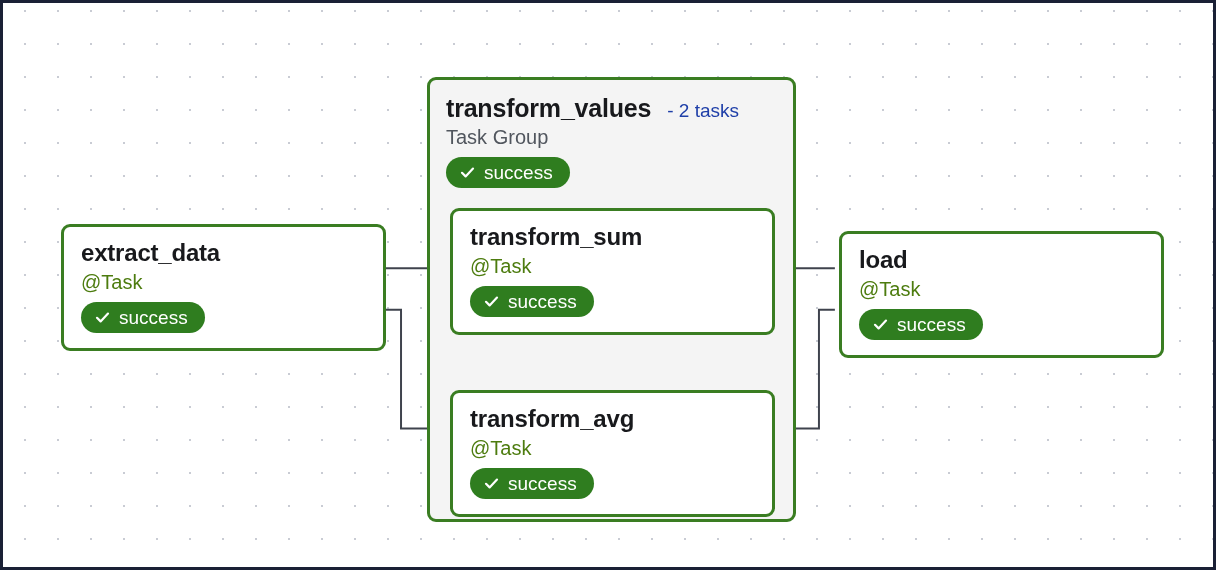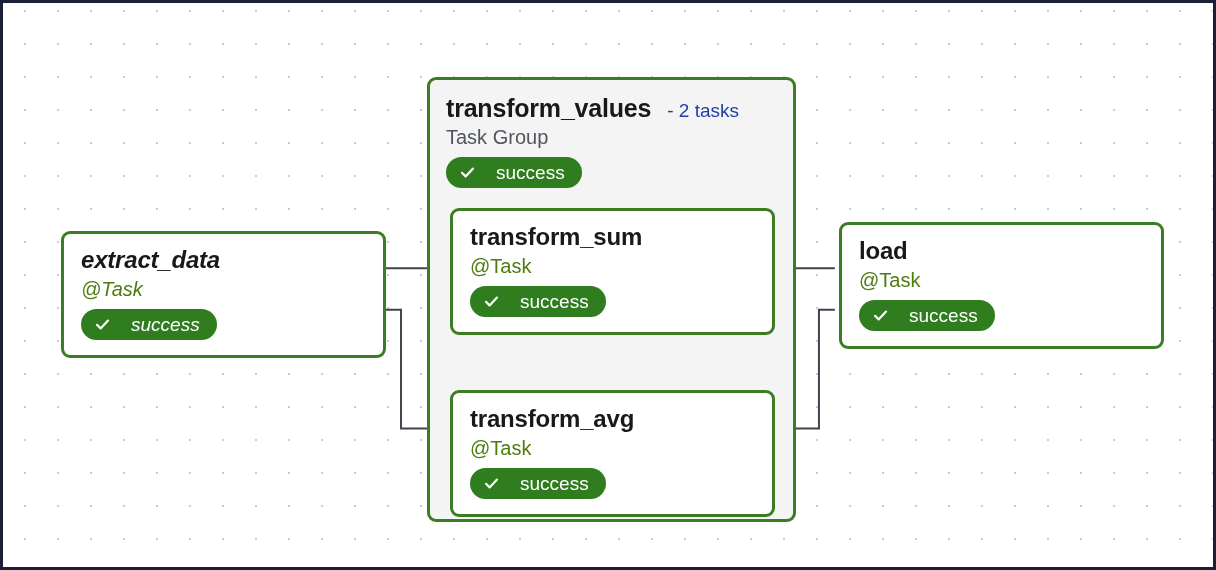--- a/index.html
+++ b/index.html
@@ -91,21 +91,21 @@
   .node-type {
     margin-top: 4px;
     font-size: 20px;
     color: #4d7c0f;
   }
 
   
   .badge {
     display: inline-flex;
     align-items: center;
-    gap: 20px;
+    gap: 8px;
     margin-top: 8px;
     padding: 6px 17px 6px 13px;
     border-radius: 999px;
     background: #2f7d1f;
     color: #ffffff;
     font-size: 19px;
     line-height: 1;
   }
   .badge-check { display: block; width: 17px; height: 17px; flex: none; }
   .badge-check path {
@@ -142,21 +142,21 @@
       <div class="tg-type">Task Group</div>
       <div class="badge">
         <svg class="badge-check" viewBox="0 0 17 17">
           <path d="M3 8.8 L6.6 12.4 L14 4.6"></path>
         </svg>
         <span>success</span>
       </div>
     </div>
   </div>
 
-  <div class="node" style="left:58px; top:228px; width:325px; height:127px;font-style:italic;">
+  <div class="node" style="left:58px; top:221px; width:325px; height:127px;">
     <div class="node-title">extract_data</div>
     <div class="node-type">@Task</div>
     <div class="badge">
       <svg class="badge-check" viewBox="0 0 17 17">
         <path d="M3 8.8 L6.6 12.4 L14 4.6"></path>
       </svg>
       <span>success</span>
     </div>
   </div>
 
@@ -175,21 +175,21 @@
     <div class="node-title">transform_avg</div>
     <div class="node-type">@Task</div>
     <div class="badge">
       <svg class="badge-check" viewBox="0 0 17 17">
         <path d="M3 8.8 L6.6 12.4 L14 4.6"></path>
       </svg>
       <span>success</span>
     </div>
   </div>
 
-  <div class="node" style="left:836px; top:219px; width:325px; height:127px;">
+  <div class="node" style="left:836px; top:228px; width:325px; height:127px;">
     <div class="node-title">load</div>
     <div class="node-type">@Task</div>
     <div class="badge">
       <svg class="badge-check" viewBox="0 0 17 17">
         <path d="M3 8.8 L6.6 12.4 L14 4.6"></path>
       </svg>
       <span>success</span>
     </div>
   </div>
 

